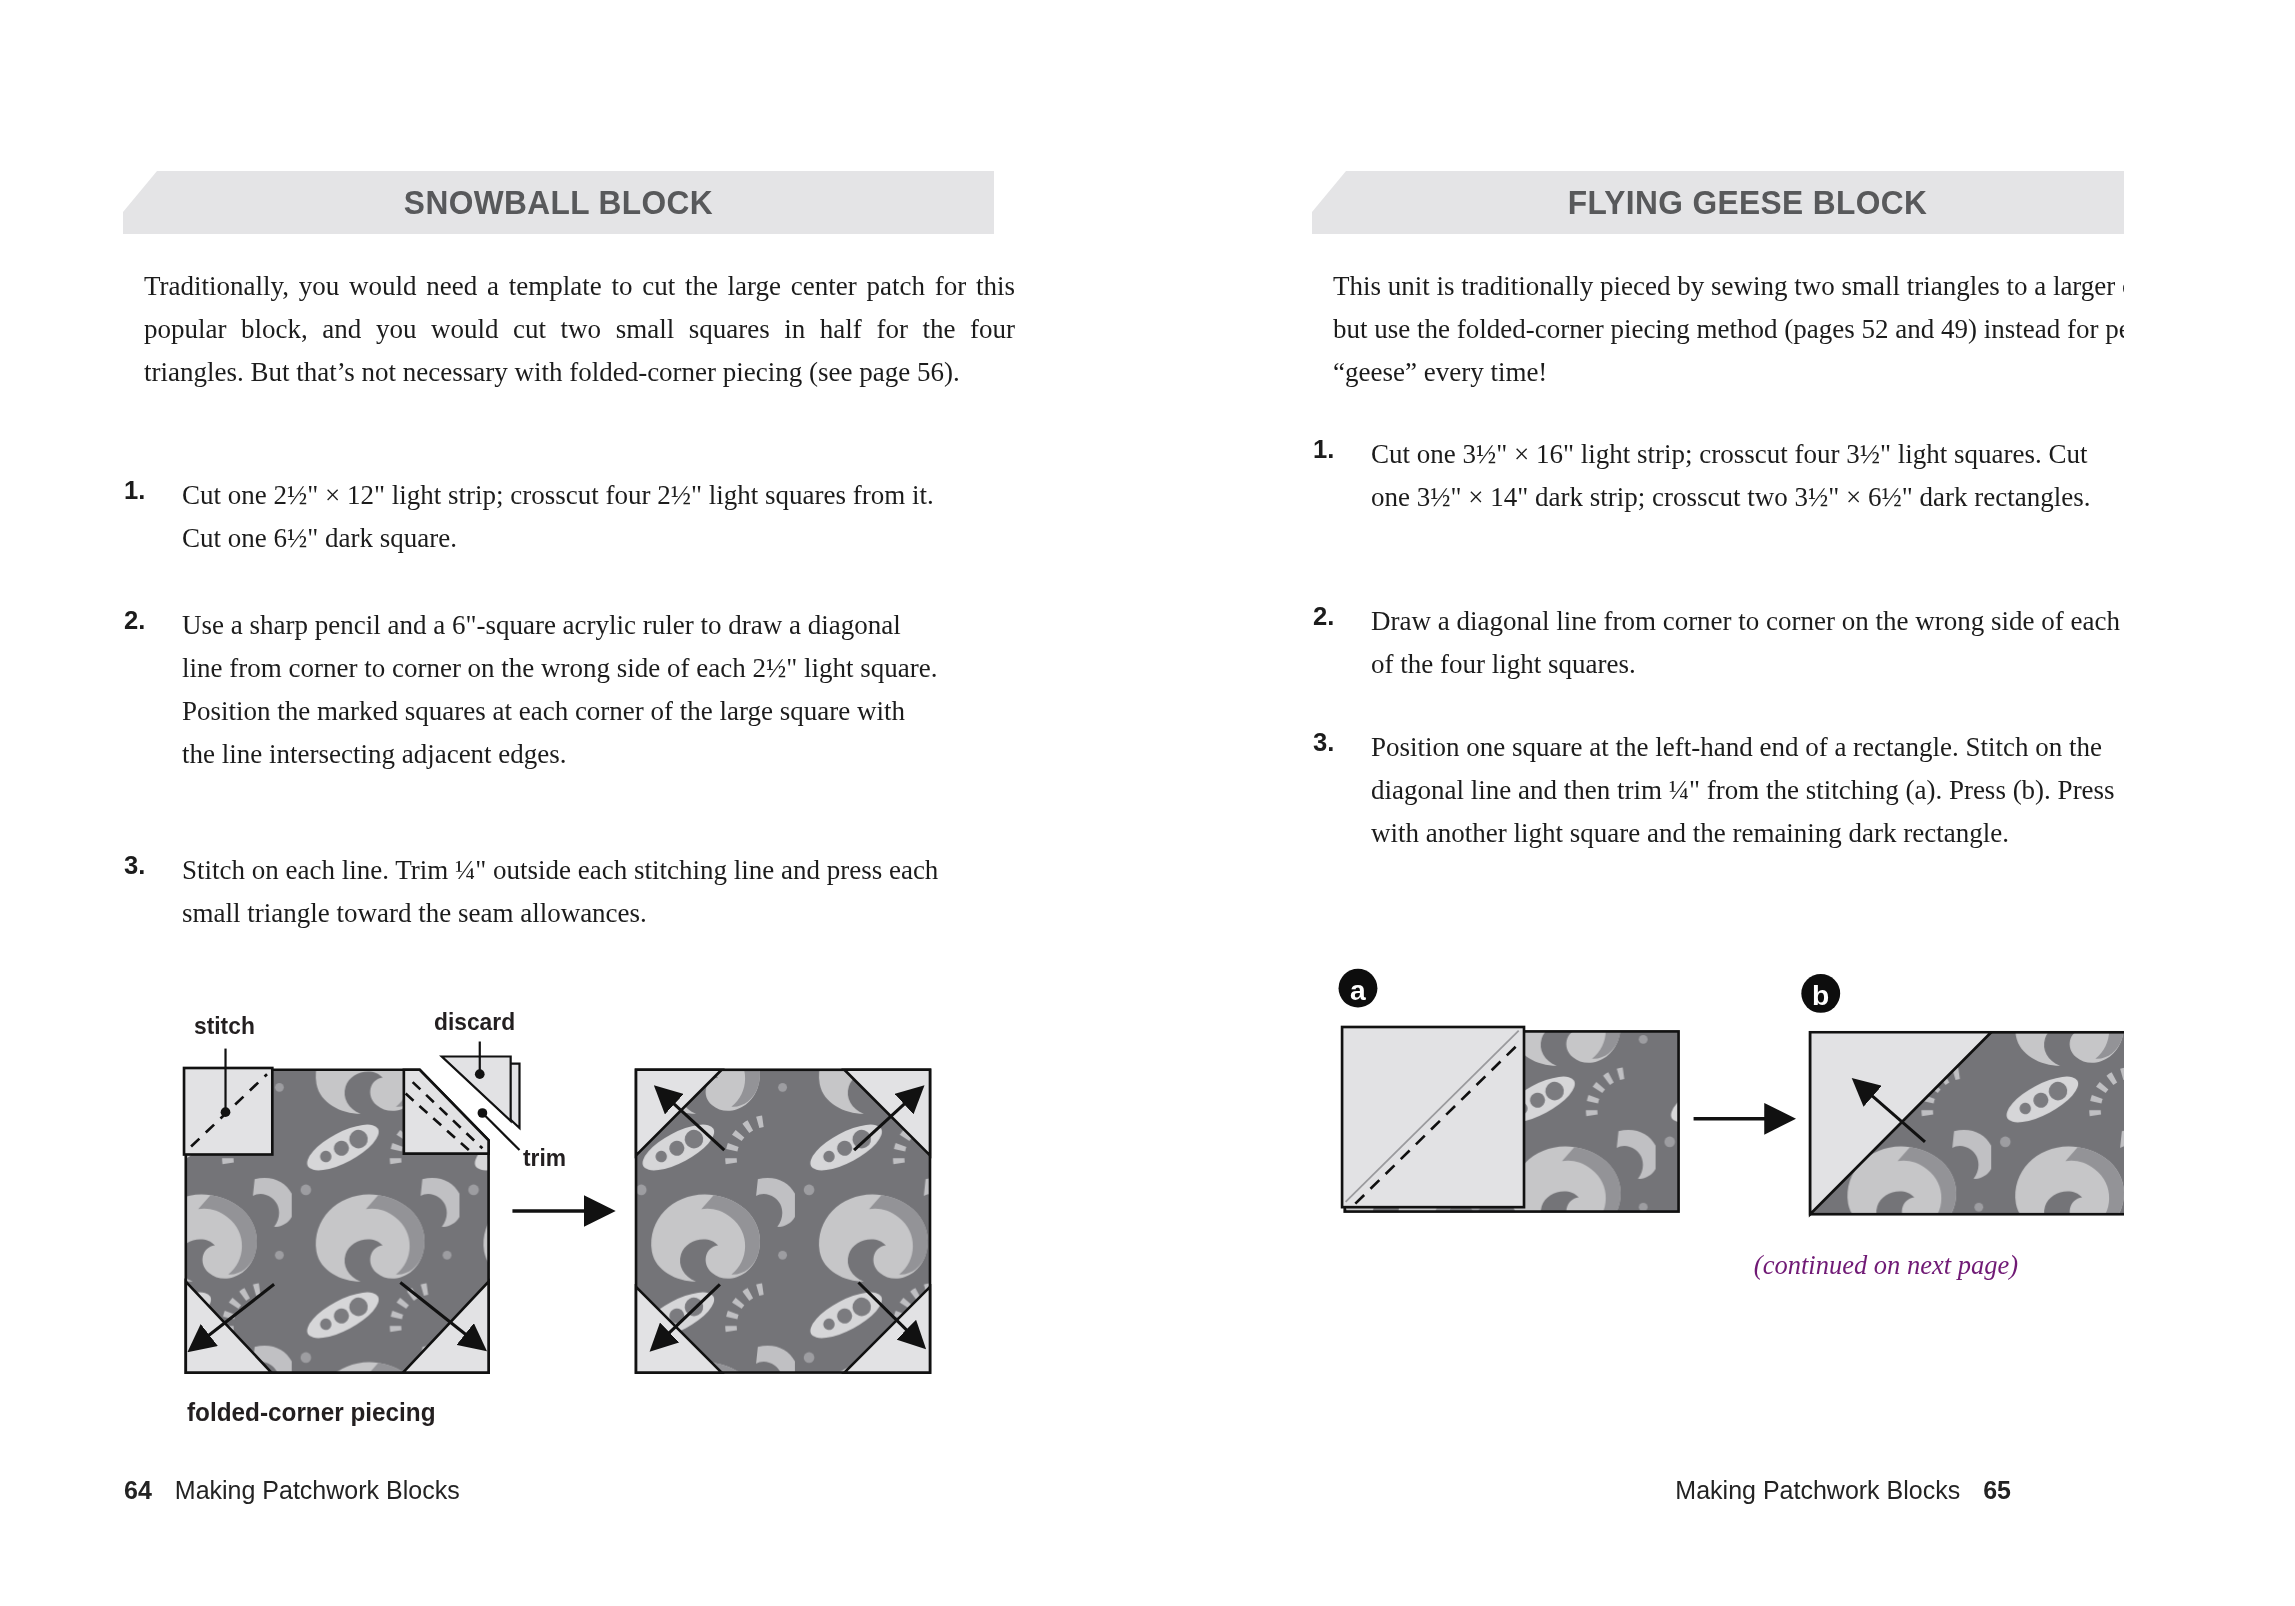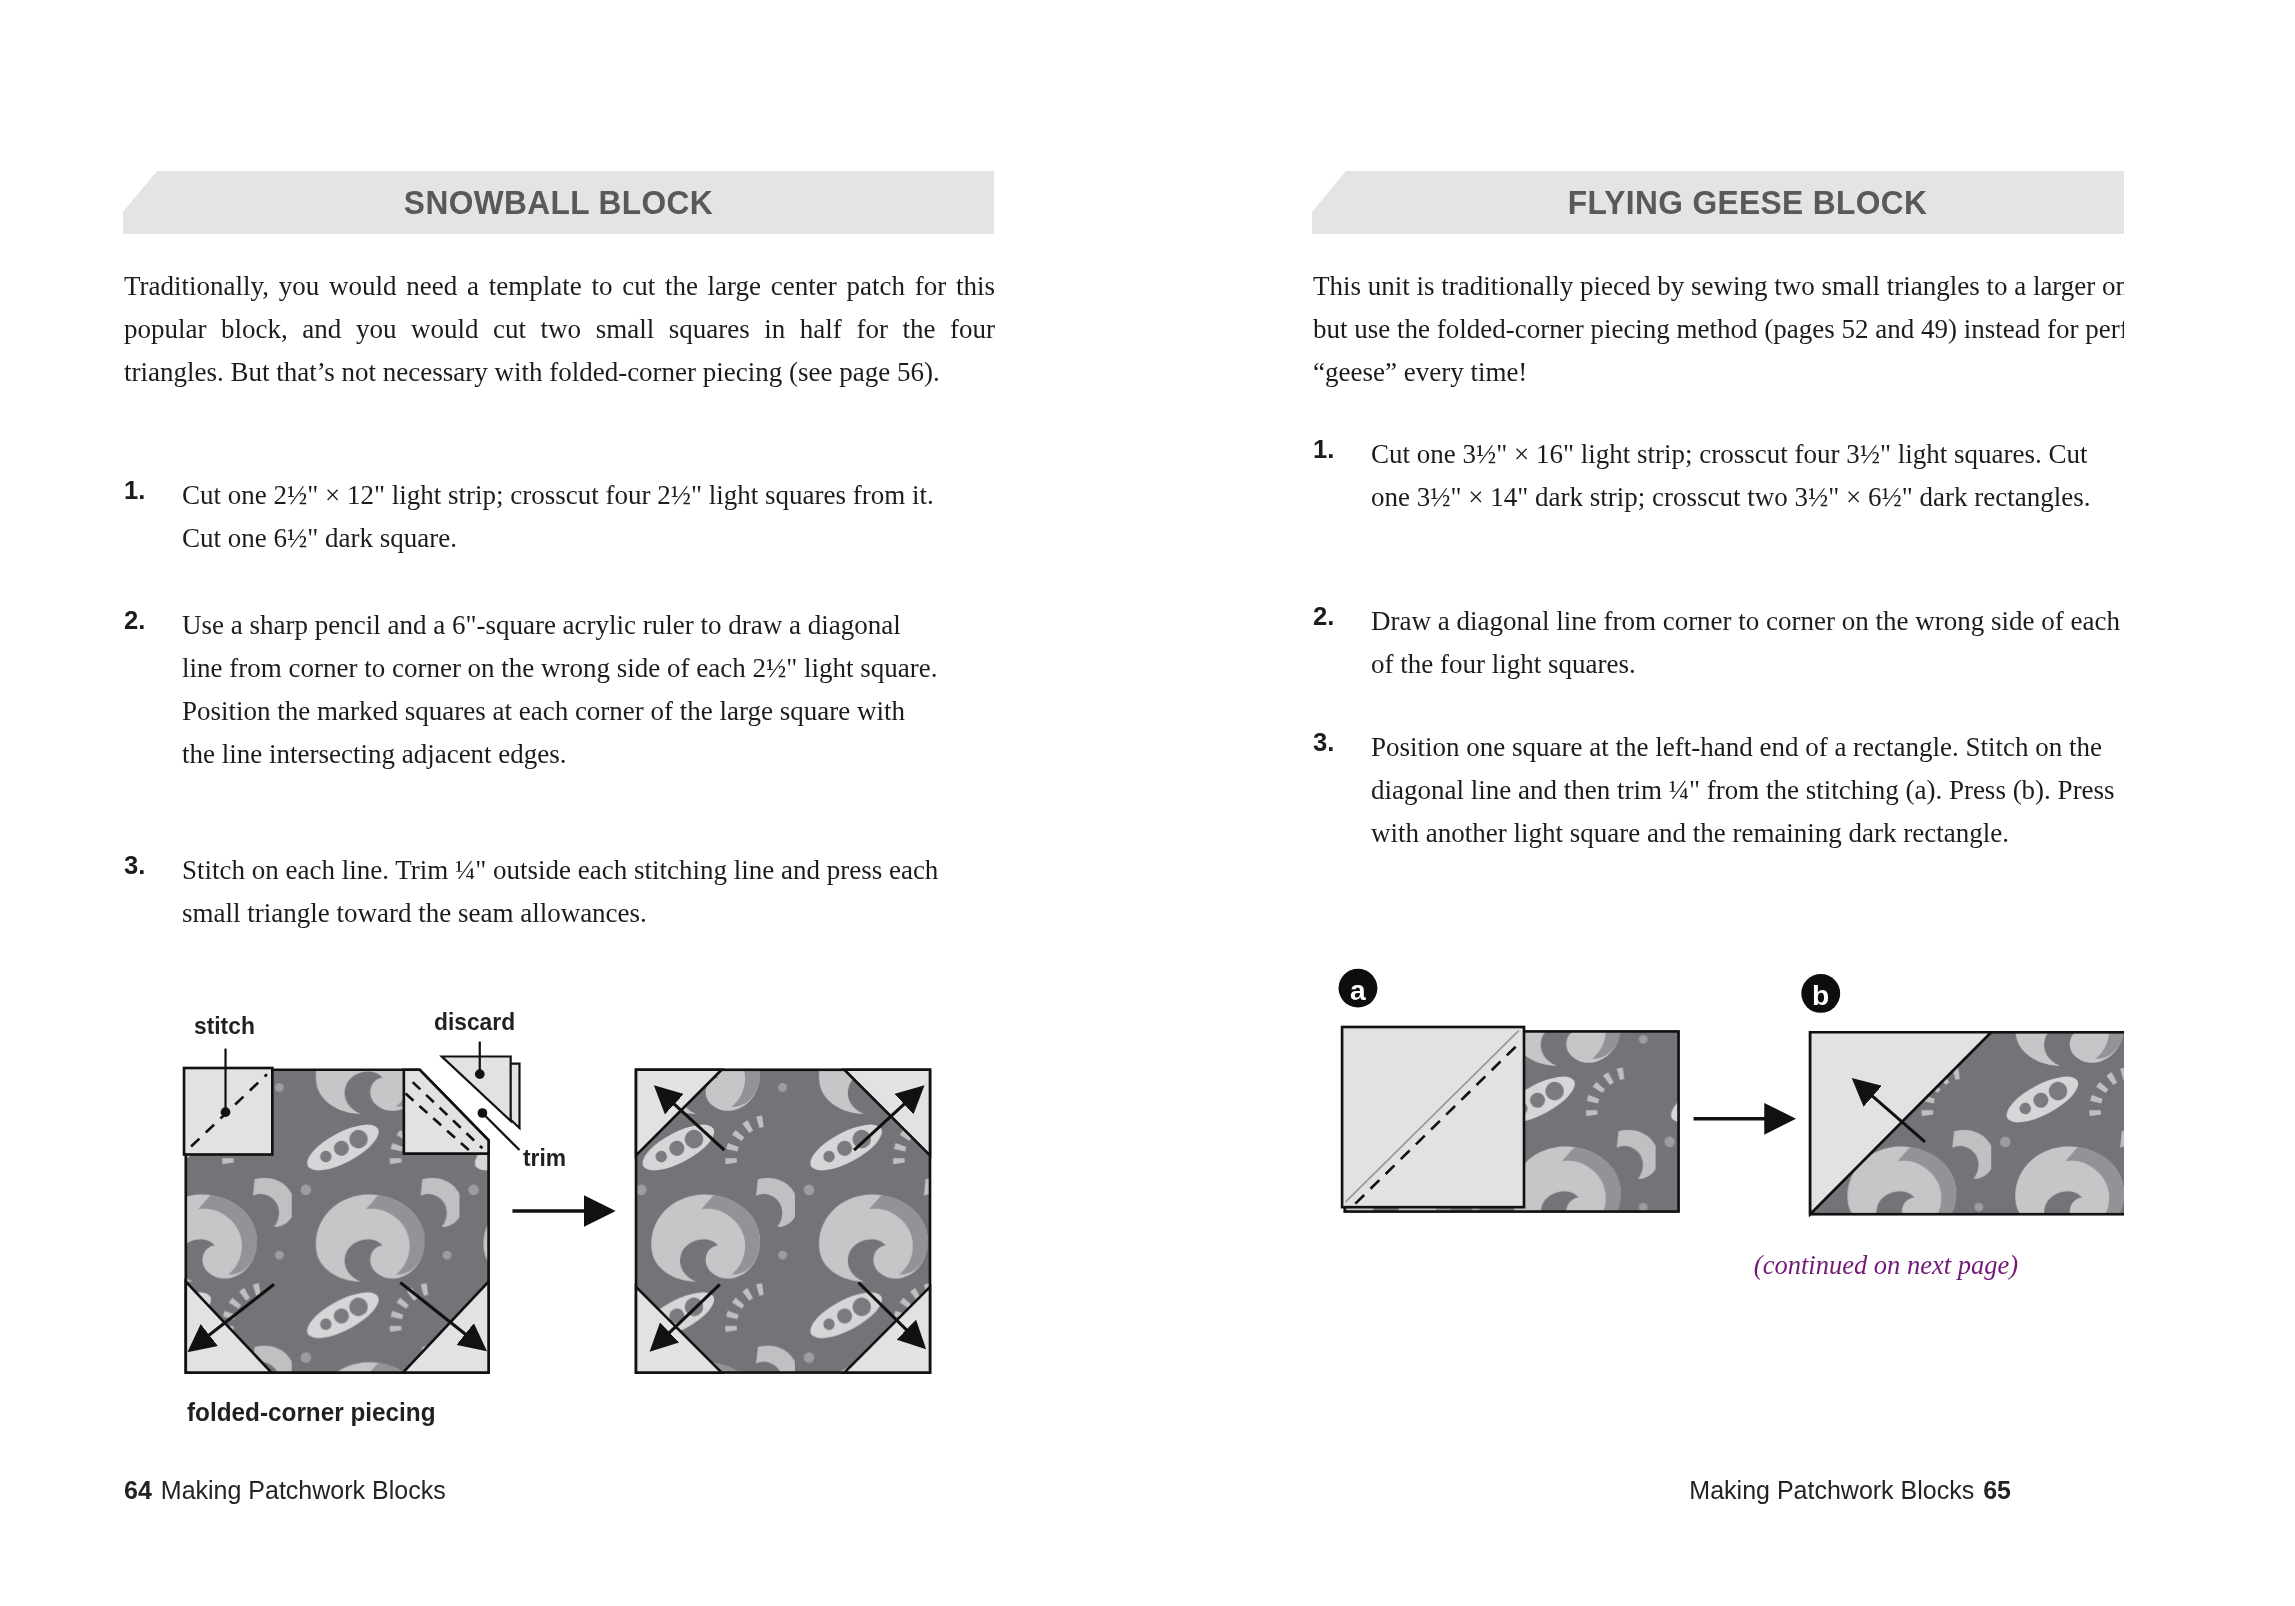--- a/index.html
+++ b/index.html
@@ -4,32 +4,32 @@
 <style>
   html,body{margin:0;padding:0;}
   body{background:#ffffff;}
   .spread{position:relative;width:2124px;height:1607px;background:#ffffff;overflow:hidden;
           font-family:"Liberation Serif", serif;color:#1c1c1c;}
   .banner{position:absolute;top:171px;width:871px;height:63px;background:#e4e4e6;
           clip-path:polygon(34px 0, 100% 0, 100% 100%, 0 100%, 0 41px);}
   .banner .title{width:100%;height:100%;display:flex;align-items:center;justify-content:center;
           font-family:"Liberation Sans", sans-serif;font-weight:700;font-size:33px;
           color:#58595b;letter-spacing:0.4px;transform:scaleX(.96);}
-  .intro{position:absolute;top:265px;width:871px;font-size:27px;line-height:43px;}
+  .intro{position:absolute;top:265px;width:871px;font-size:27px;line-height:43px;margin-left:20px;}
   .just{text-align:justify;}
   .step{position:absolute;width:817px;}
   .step .num{position:absolute;left:0;top:1.8px;font-family:"Liberation Sans", sans-serif;
           font-weight:700;font-size:25.6px;color:#1c1c1c;}
   .step .txt{margin-left:58px;font-size:27px;line-height:43px;}
   .diag-label{position:absolute;font-family:"Liberation Sans", sans-serif;font-weight:700;
           font-size:24px;color:#231f20;letter-spacing:0;transform:scaleX(.95);transform-origin:left;}
   .caption{position:absolute;font-family:"Liberation Sans", sans-serif;font-weight:700;
           font-size:25.6px;color:#231f20;transform:scaleX(.95);transform-origin:left;}
   .continued{position:absolute;font-style:italic;font-size:26.5px;color:#701a75;}
-  .footer{position:absolute;top:1476px;display:flex;align-items:center;gap:9px;
+  .footer{position:absolute;top:1476px;display:flex;align-items:center;gap:23px;
           font-family:"Liberation Sans", sans-serif;font-size:25px;color:#232323;}
   .footer .pnum{font-weight:700;}
   svg{position:absolute;display:block;}
 </style>
 </head>
 <body>
 
 <div class="spread">
 
   <div>

